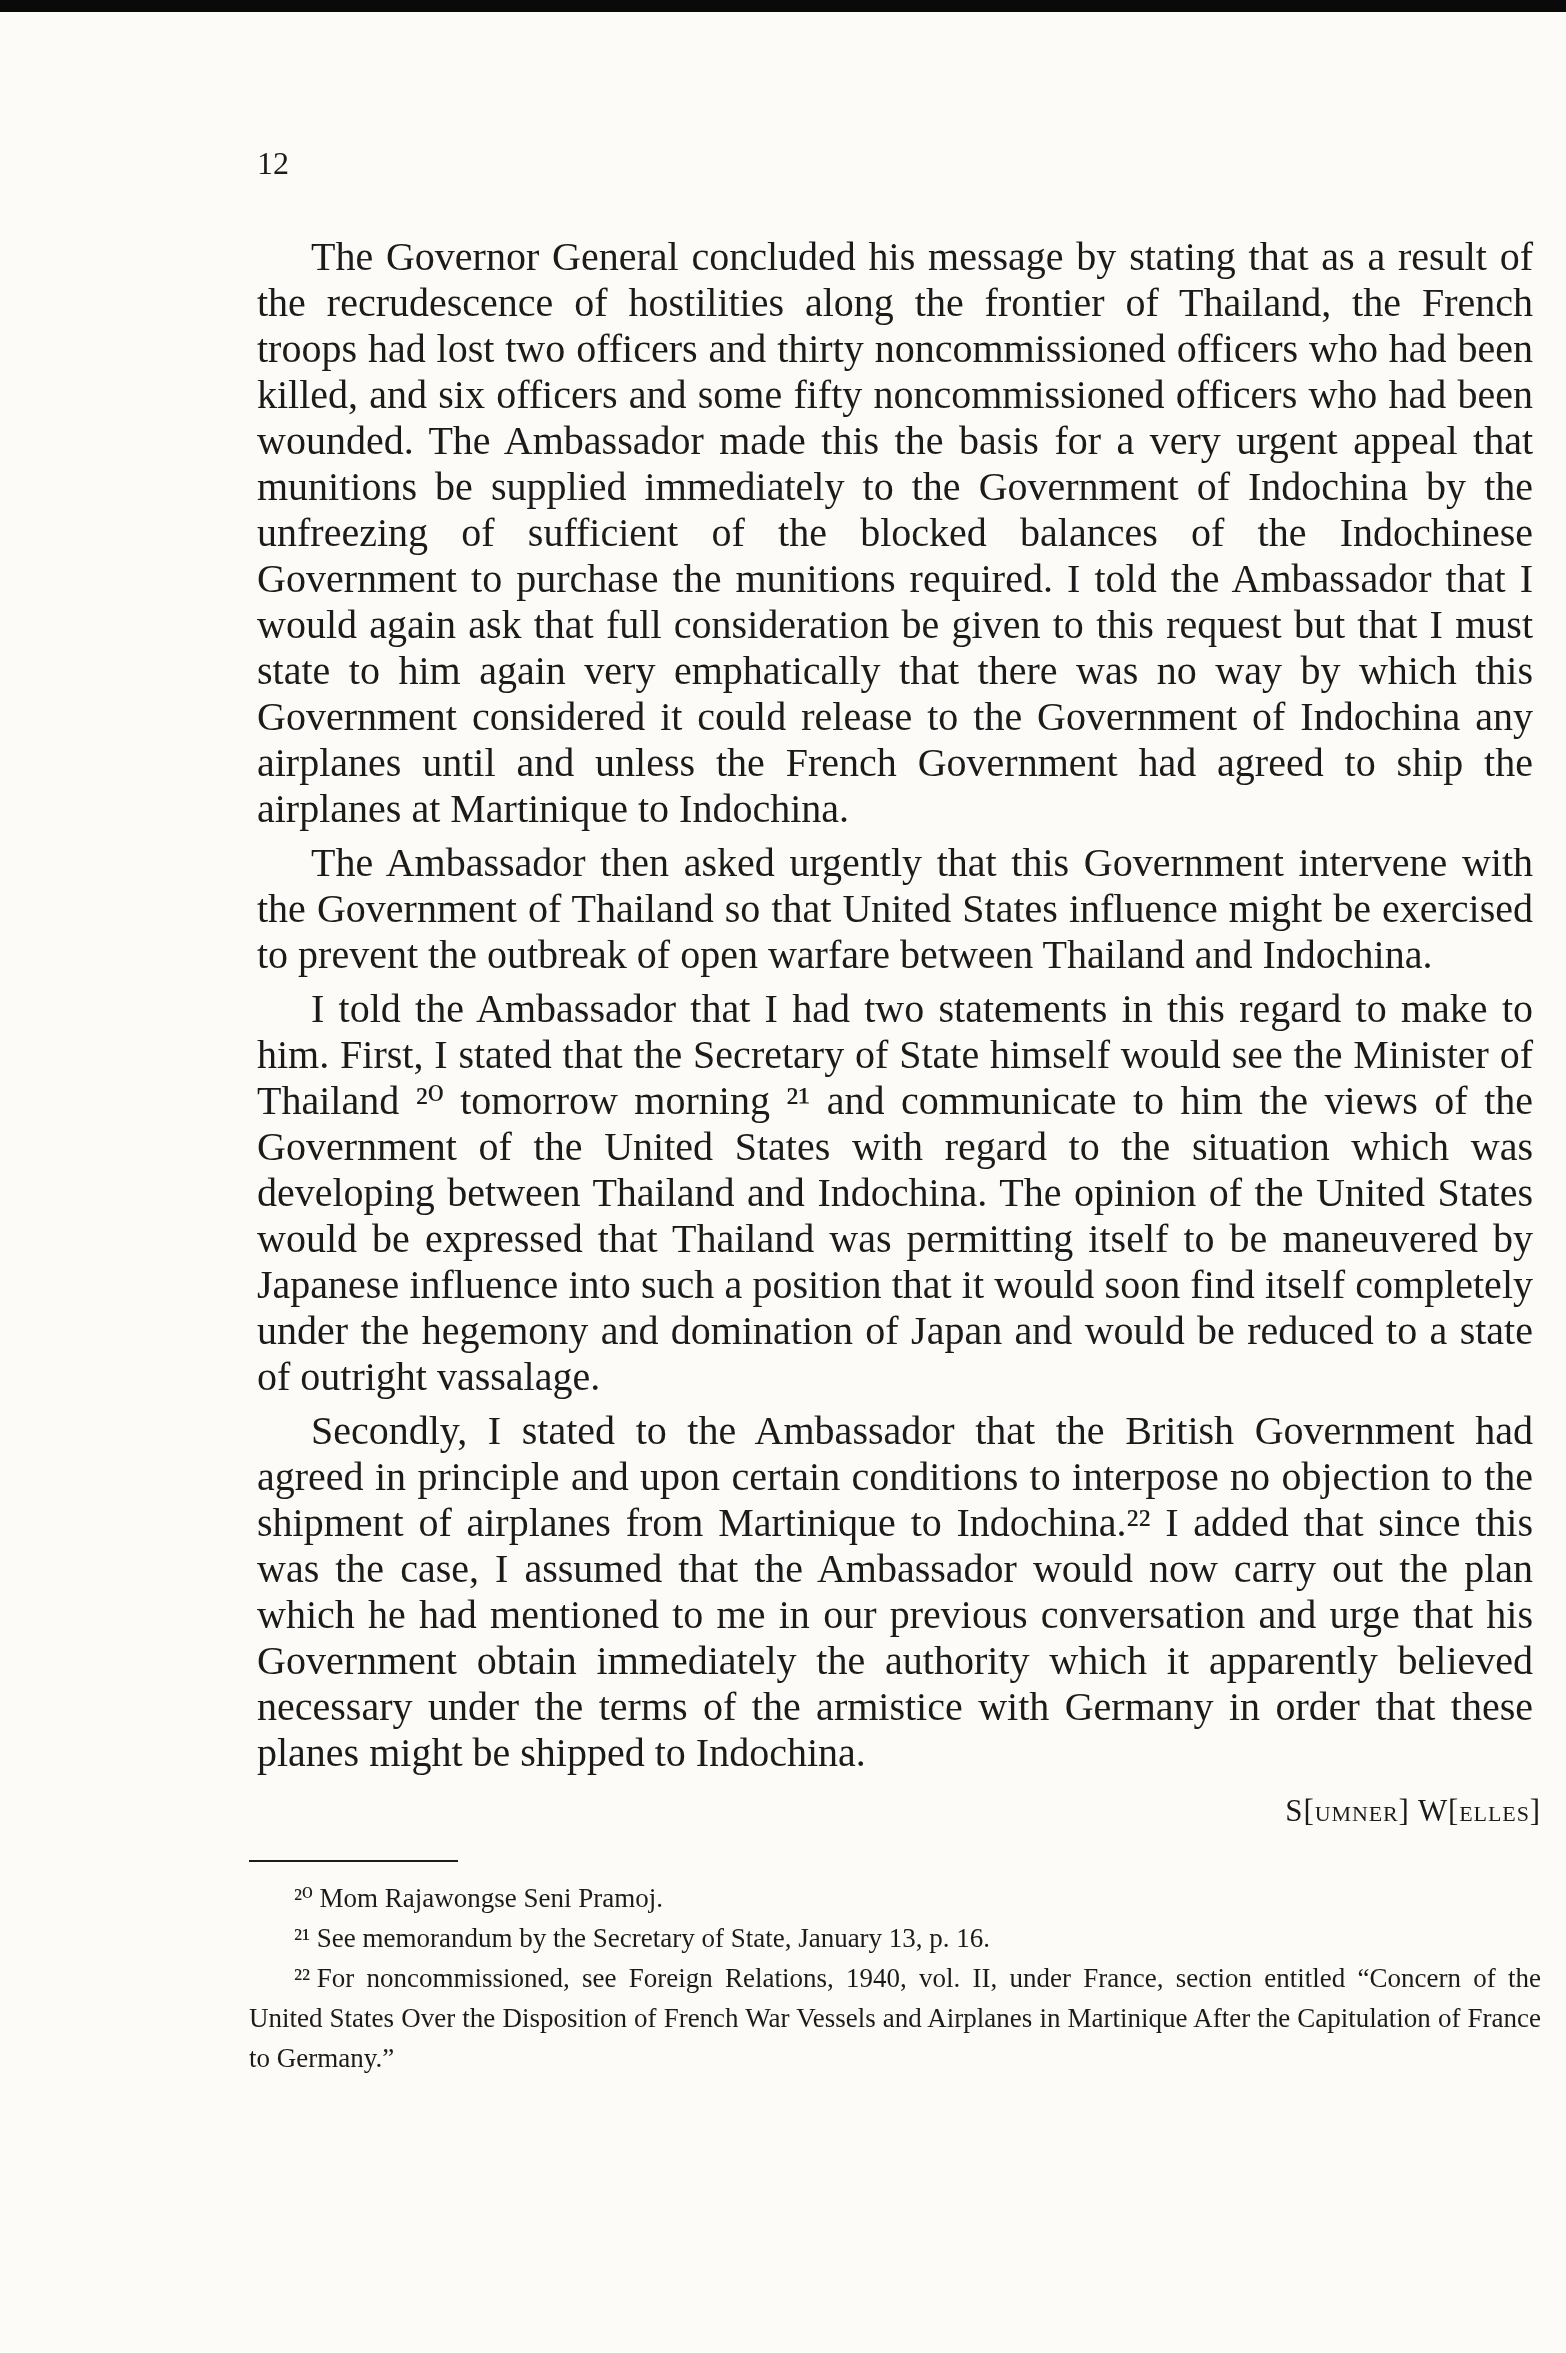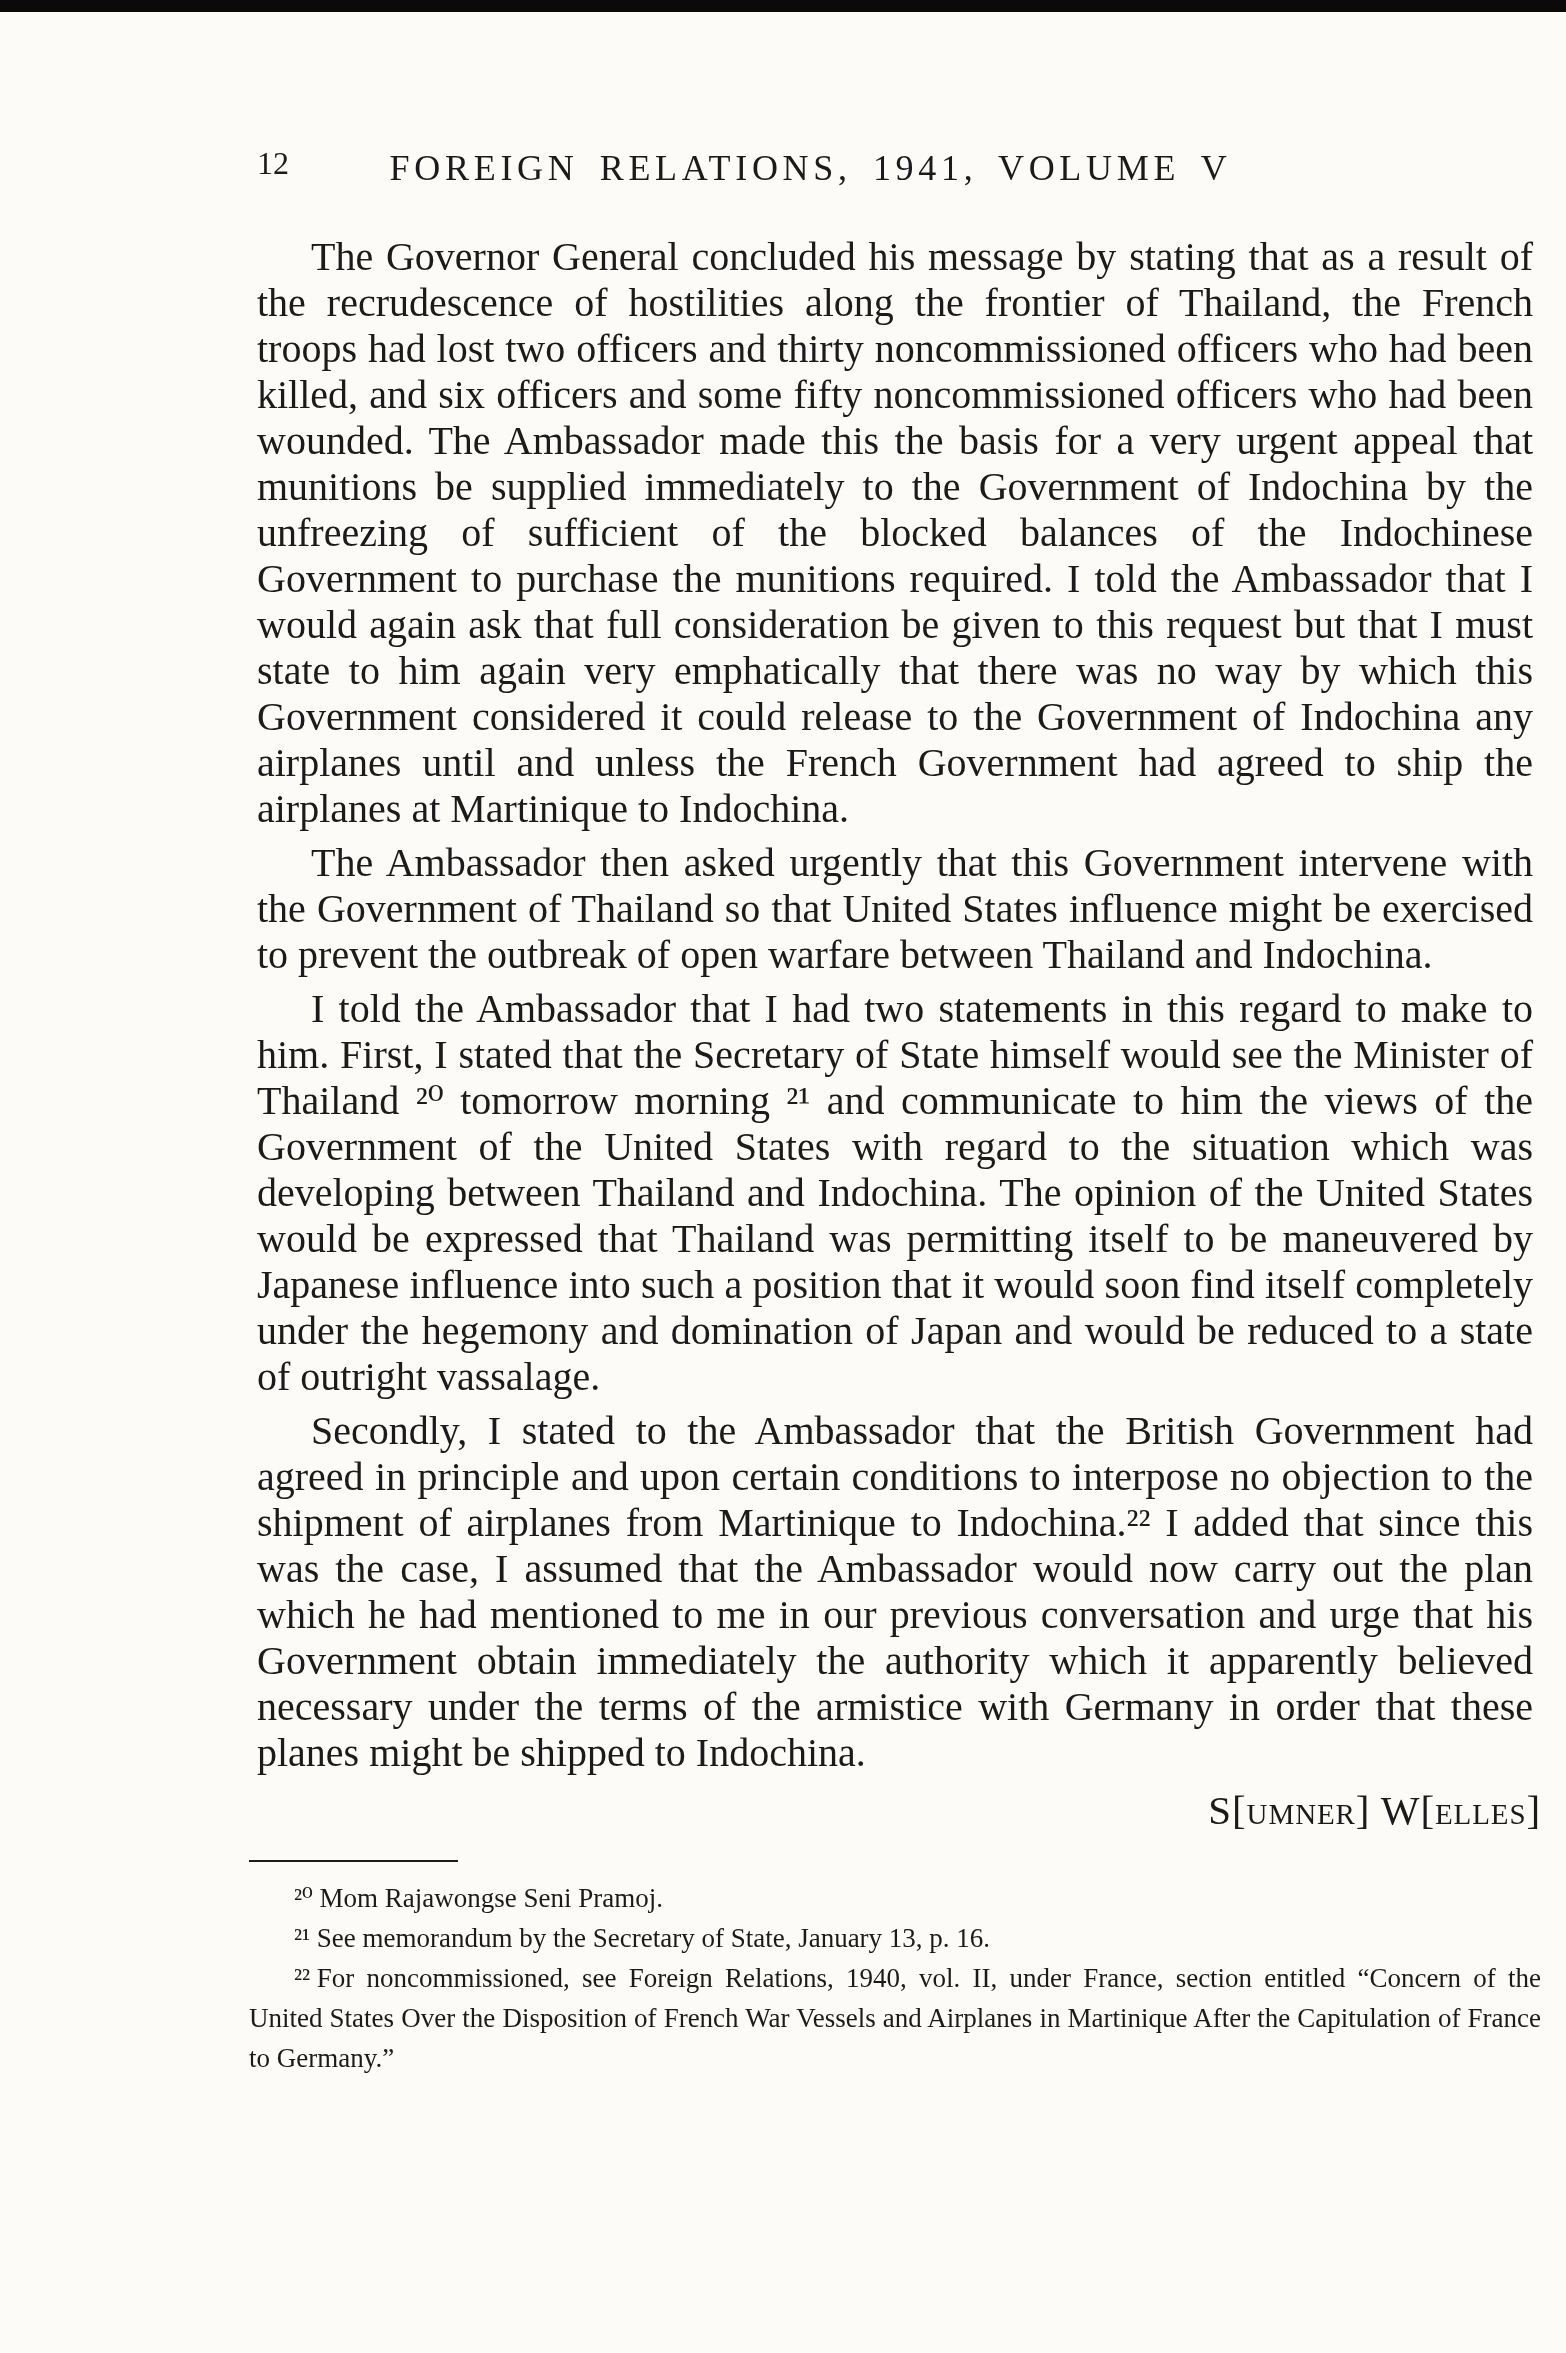--- a/index.html
+++ b/index.html
@@ -39,21 +39,21 @@
   }
   .body-text p {
     margin: 8px;
     font-size: 40px; line-height: 46px;
     text-align: justify;
     text-indent: 54px;
     hyphens: auto; -webkit-hyphens: auto;
   }
   .signature {
     margin-top: 4.7px;
-    font-size: 41px; line-height: 53px;
+    font-size: 31px; line-height: 53px;
     text-align: right;
     font-variant: small-caps;
     letter-spacing: 0.9px;
   }
   .footnotes { margin-top: 22.6px; }
   .footnote-rule {
     width: 209px; height: 0;
     border-top: 2.8px solid #1c1c1c;
     margin: 0 0 16px 0;
   }
@@ -70,21 +70,20 @@
 </head>
 <body>
 
 <div class="page">
   <div class="scan-edge"></div>
 
   <div class="text-block">
 
     <header class="header">
       <div class="page-number">12</div>
-      <div class="running-head">FOREIGN RELATIONS, 1941, VOLUME V</div>
     </header>
 
     <main class="body-text">
       <p>The Governor General concluded his message by stating that as a result of the recrudescence of hostilities along the frontier of Thailand, the French troops had lost two officers and thirty noncommissioned officers who had been killed, and six officers and some fifty noncommissioned officers who had been wounded.  The Ambassador made this the basis for a very urgent appeal that munitions be supplied immediately to the Government of Indochina by the unfreezing of sufficient of the blocked balances of the Indochinese Government to purchase the munitions required.  I told the Ambassador that I would again ask that full consideration be given to this request but that I must state to him again very emphatically that there was no way by which this Government considered it could release to the Government of Indochina any airplanes until and unless the French Government had agreed to ship the airplanes at Martinique to Indochina.</p>
       <p>The Ambassador then asked urgently that this Government intervene with the Government of Thailand so that United States influence might be exercised to prevent the outbreak of open warfare between Thailand and Indochina.</p>
       <p>I told the Ambassador that I had two statements in this regard to make to him.  First, I stated that the Secretary of State himself would see the Minister of Thailand ²⁰ tomorrow morning ²¹ and communicate to him the views of the Government of the United States with regard to the situation which was developing between Thailand and Indochina.  The opinion of the United States would be expressed that Thailand was permitting itself to be maneuvered by Japanese influence into such a position that it would soon find itself completely under the hegemony and domination of Japan and would be reduced to a state of outright vassalage.</p>
       <p>Secondly, I stated to the Ambassador that the British Government had agreed in principle and upon certain conditions to interpose no objection to the shipment of airplanes from Martinique to Indochina.²² I added that since this was the case, I assumed that the Ambassador would now carry out the plan which he had mentioned to me in our previous conversation and urge that his Government obtain immediately the authority which it apparently believed necessary under the terms of the armistice with Germany in order that these planes might be shipped to Indochina.</p>
       <div class="signature">S[umner] W[elles]</div>
     </main>
 

